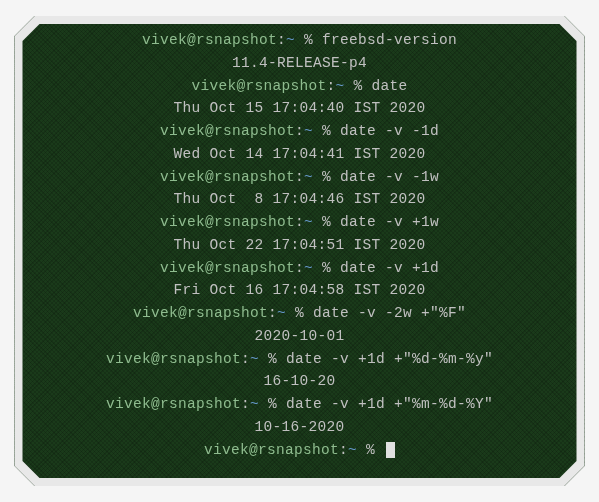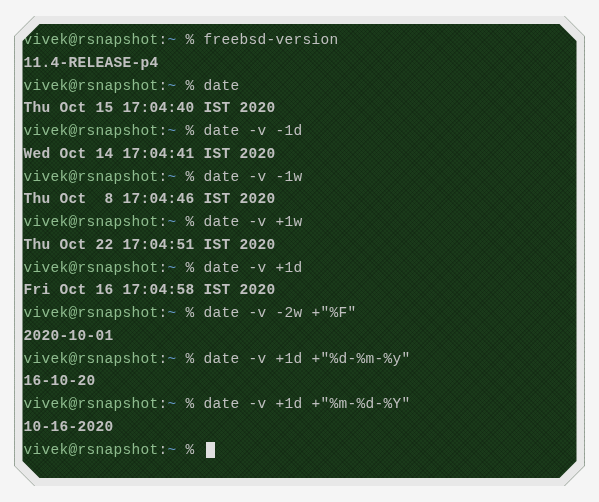--- a/index.html
+++ b/index.html
@@ -24,20 +24,21 @@
         repeating-linear-gradient(45deg, rgba(0,0,0,0.15) 0px, rgba(0,0,0,0.15) 1px, transparent 1px, transparent 3px),
         repeating-linear-gradient(-45deg, rgba(0,0,0,0.15) 0px, rgba(0,0,0,0.15) 1px, transparent 1px, transparent 3px);
       clip-path: polygon(
         25px 5px, calc(100% - 25px) 5px,
         calc(100% - 5px) 25px, calc(100% - 5px) calc(100% - 25px),
         calc(100% - 25px) calc(100% - 5px), 25px calc(100% - 5px),
         5px calc(100% - 25px), 5px 25px
       );
       box-shadow: 0 4px 20px rgba(0,0,0,0.3);
       position: relative;
+      text-align: center;
     }
     .frame-border {
       position: absolute;
       inset: 0;
       clip-path: polygon(
         25px 5px, calc(100% - 25px) 5px,
         calc(100% - 5px) 25px, calc(100% - 5px) calc(100% - 25px),
         calc(100% - 25px) calc(100% - 5px), 25px calc(100% - 5px),
         5px calc(100% - 25px), 5px 25px,
         25px 5px,
@@ -73,21 +74,20 @@
       color: #6699cc;
     }
     .prompt {
       color: #c0c0c0;
     }
     .cmd {
       color: #c0c0c0;
     }
     .output {
       color: #c0c0c0;
-      font-weight: bold;
     }
     .cursor {
       display: inline-block;
       width: 9px;
       height: 16px;
       background: #e0e0e0;
       vertical-align: text-bottom;
       margin-left: 2px;
     }
   </style>

